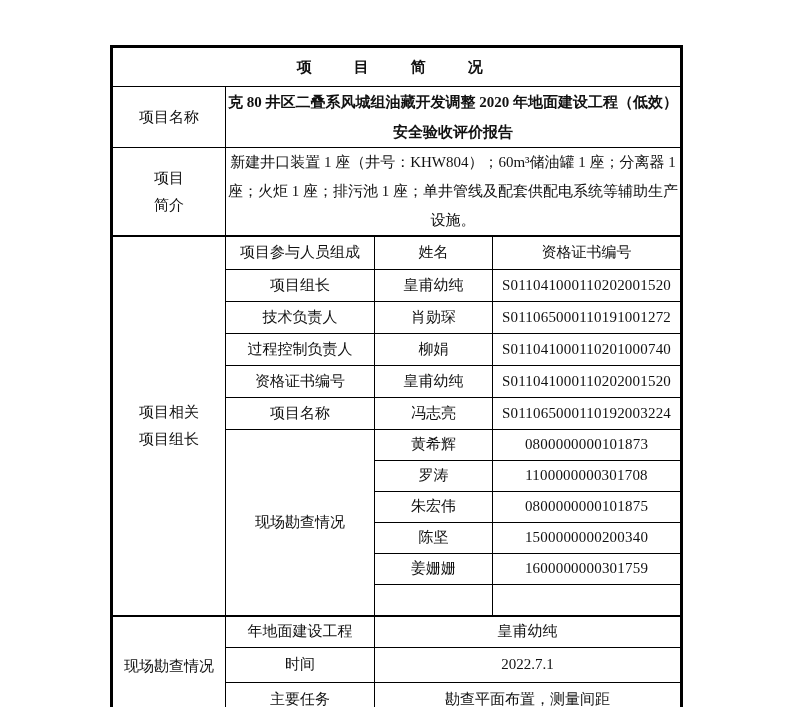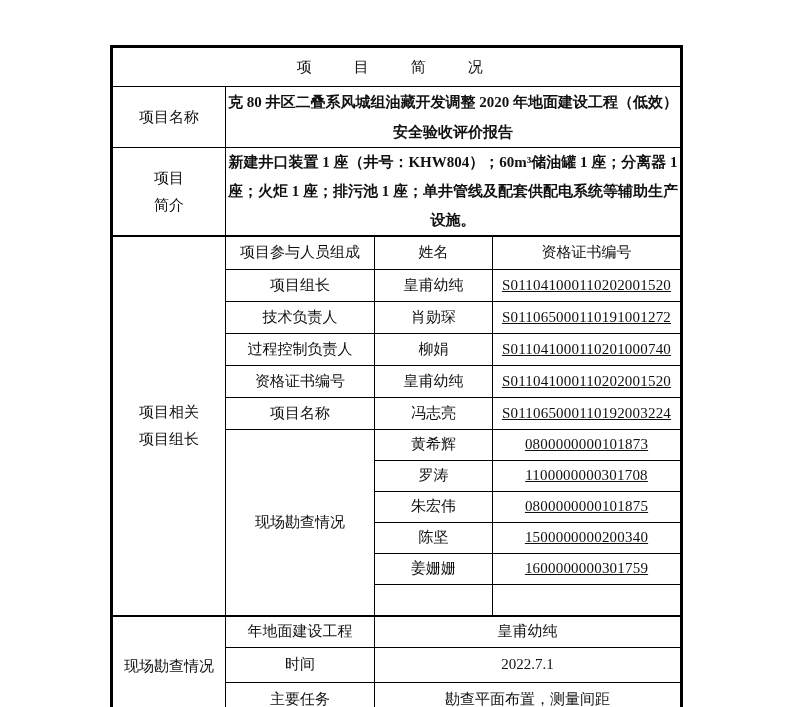--- a/index.html
+++ b/index.html
@@ -34,51 +34,49 @@
     text-align: center;
     vertical-align: middle;
     font-size: 15px;
     padding: 0 2px;
     overflow: hidden;
   }
   tr.section-start td {
     border-top: 2.5px solid #000000;
   }
   td.title-cell {
-    font-weight: normal;
+    font-weight: bold;
     font-size: 18px;
     letter-spacing: 0.9em;
     padding-left: 0.9em;
   }
   td.name-value {
     text-align: left;
     font-weight: bold;
     font-size: 15.5px;
     line-height: 30px;
     padding: 2px 9px;
     margin-left: 28px;
   }
   td.intro-value {
     text-align: left;
     font-size: 14.5px;
     line-height: 29px;
     padding: 2px 9px;
-    font-weight: bold;
   }
   td.two-line {
     line-height: 27px;
   }
   td.col-header {
     font-weight: normal;
     margin-top: 28px;
   }
   td.cert {
     font-size: 13.5px;
     letter-spacing: 0.2px;
-    text-decoration: underline;
   }
   td.value-span {
     font-size: 15px;
   }
 </style>
 </head>
 <body>
 
 <div class="sheet">
   <table class="doc">

